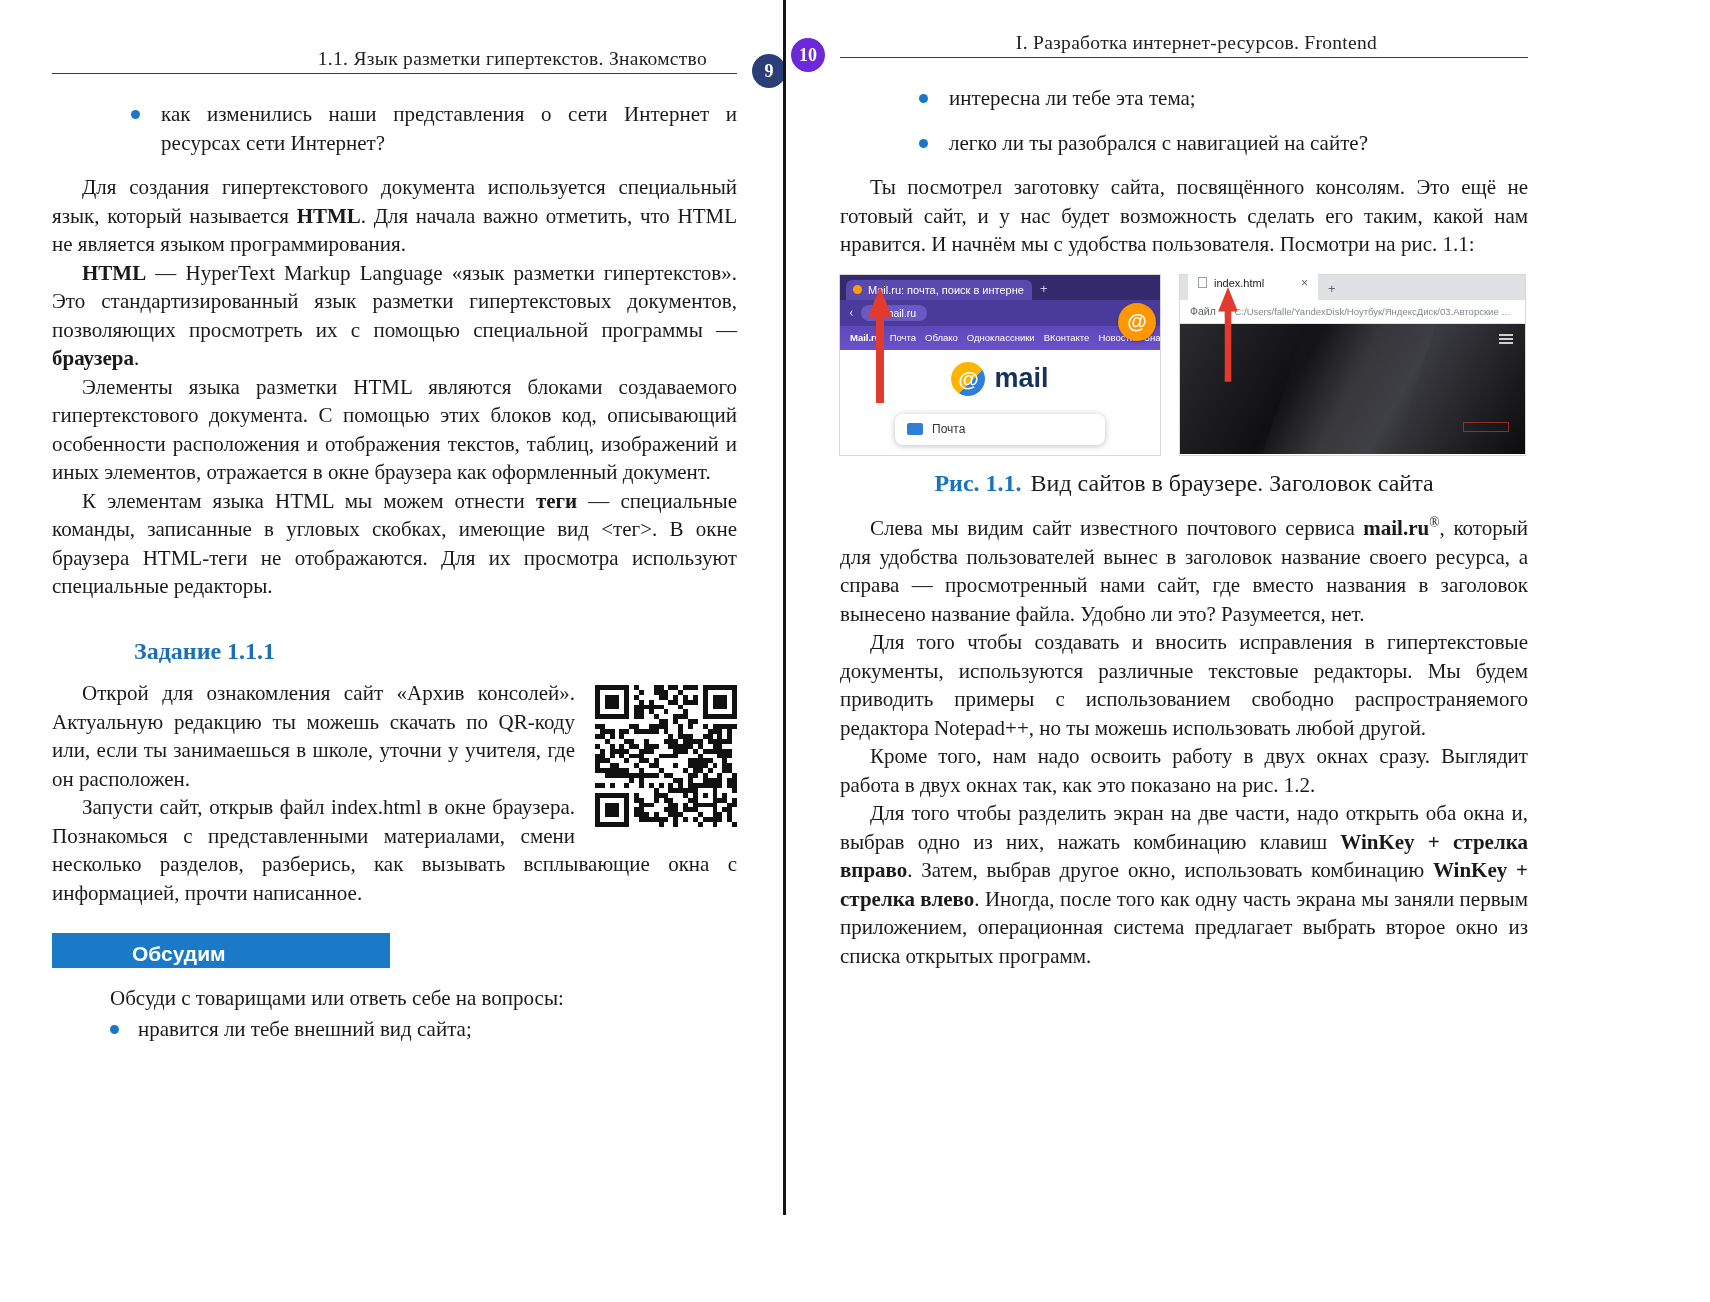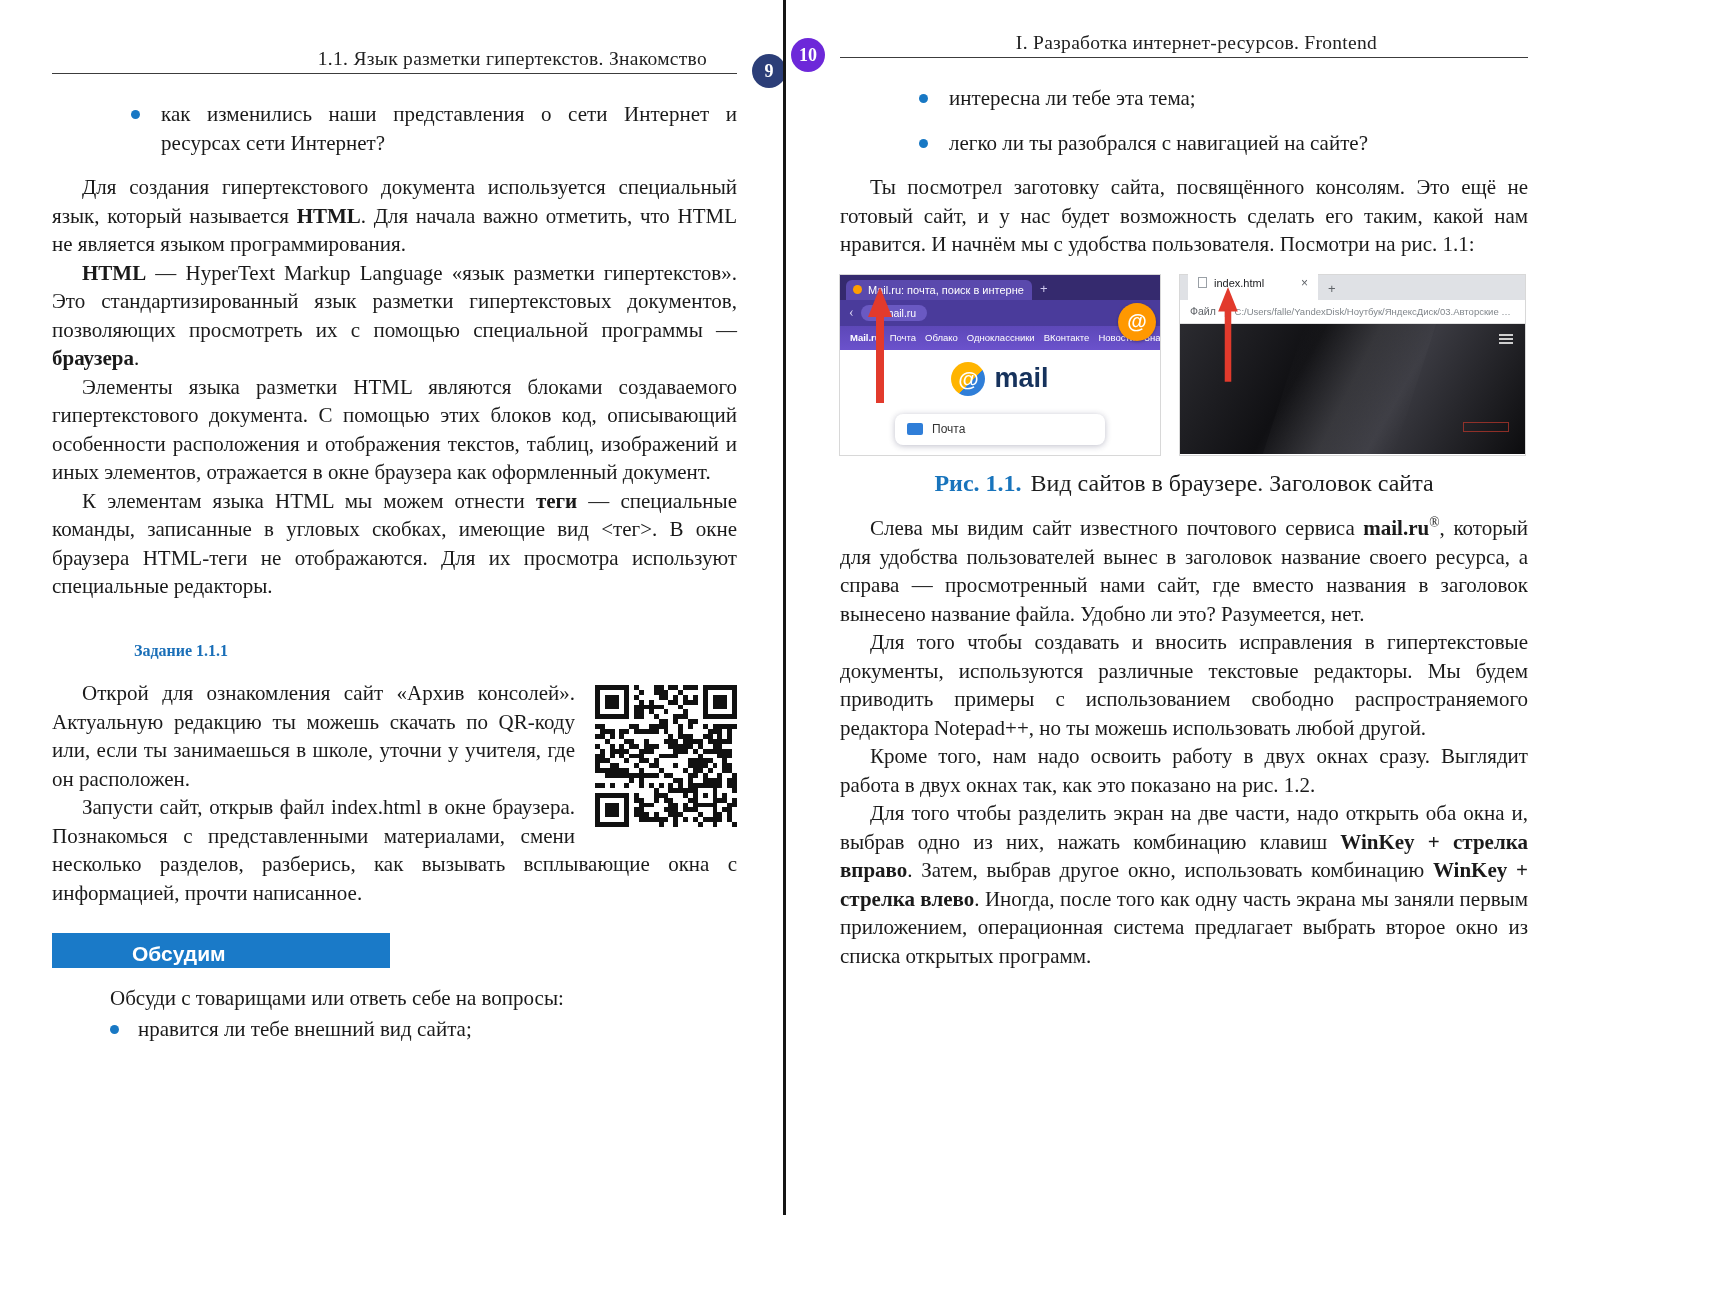--- a/index.html
+++ b/index.html
@@ -27,21 +27,21 @@
   .rsup{vertical-align:super;font-size:0.65em}
 
   
   .bullet{position:relative;padding-left:109px;margin-bottom:16px}
   .bullet .dot{position:absolute;left:79px;top:10px;width:9px;height:9px;border-radius:50%;background:#1878c4}
   .bullet-sm{padding-left:28px;margin-bottom:0;margin-top:2px}
   .bullet-sm .dot{left:0}
   .after-bullets{margin-top:6px}
 
   
-  .task-heading{font-size:16px;font-weight:bold;color:#1a6fb8;margin:36px 0 14px 82px}
+  .task-heading{font-size:24px;font-weight:bold;color:#1a6fb8;margin:36px 0 14px 82px}
   .task-block{overflow:visible}
   .qr-wrap{float:right;width:142px;height:142px;margin:6px 0 6px 20px;background:#fff}
   .qr-wrap svg{display:block;width:100%;height:100%}
 
   
   .discuss-banner{clear:both;margin-top:26px;width:338px;height:35px;background:#1a7ac8;color:#fff;display:flex;align-items:flex-end;padding-left:80px;font-family:"Liberation Sans",sans-serif;font-weight:bold;font-size:21px}
   .discuss-block{margin-left:58px;margin-top:16px}
   .no-indent{text-indent:0}
 
   

